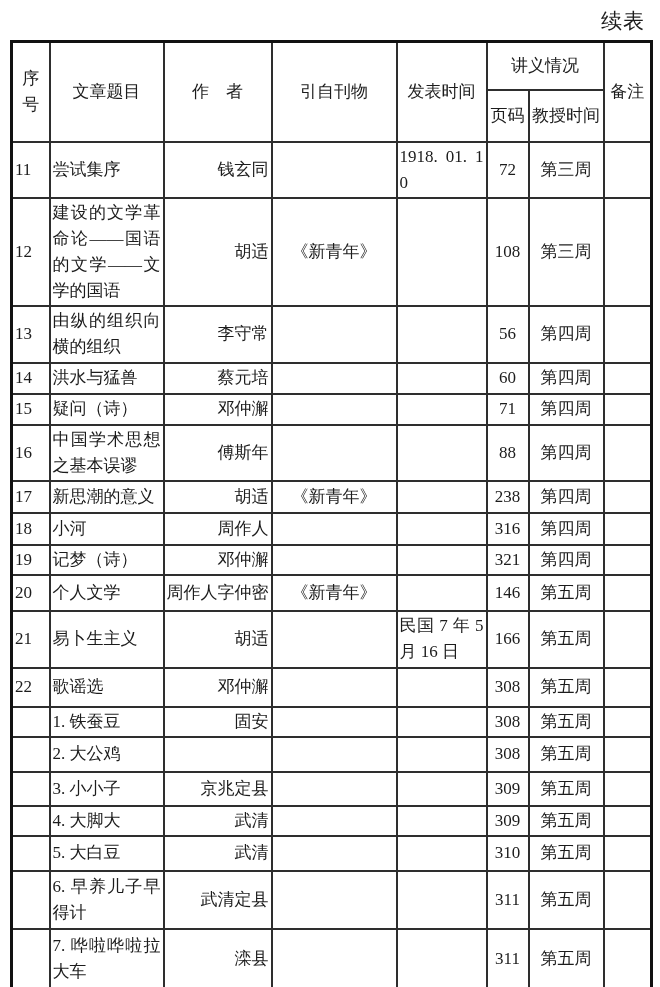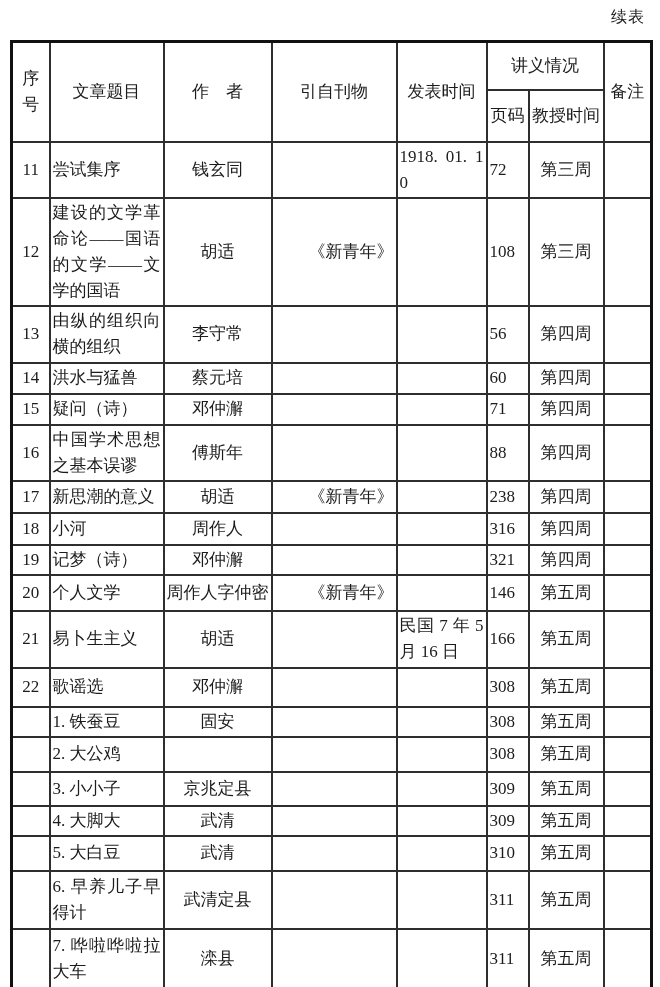--- a/index.html
+++ b/index.html
@@ -7,21 +7,21 @@
     position:relative;
     width:660px;height:987px;
     background:#ffffff;
     font-family:"Liberation Serif","DejaVu Serif",serif;
     color:#1c1c1c;
     overflow:hidden;
   }
   #cont-label{
     position:absolute;
     top:7px;right:15px;
-    font-size:16px;
+    font-size:21px;
     letter-spacing:1px;
   }
   table.doc{
     position:absolute;
     left:10px;top:40px;
     width:640px;
     border-collapse:collapse;
     table-layout:fixed;
     border:3px solid #111111;
   }
@@ -29,26 +29,26 @@
     border:2px solid #2e2e2e;
     font-weight:normal;
     font-size:17px;
     line-height:26px;
     vertical-align:middle;
     padding:1px 2px;
     overflow:hidden;
     word-break:break-all;
   }
   table.doc th{ text-align:center; }
-  td.c-seq{ text-align:center; font-size:16px; }
+  td.c-seq{ text-align:left; font-size:16px; }
   td.c-title{ text-align:justify; padding-left:5px; padding-right:3px; }
-  td.c-author{ text-align:center; padding-left:4px; }
-  td.c-source{ text-align:right; padding-left:1px; }
+  td.c-author{ text-align:right; padding-left:4px; }
+  td.c-source{ text-align:center; padding-left:1px; }
   td.c-date{ text-align:justify; padding-left:4px; padding-right:3px; font-size:16px;margin-left:14px; }
-  td.c-page{ font-size:16px;border-radius:21px; }
+  td.c-page{ text-align:center; font-size:16px;border-radius:21px; }
   td.c-week{ text-align:center;margin-top:36px; }
   td.c-note{ text-align:center; }
 </style>
 </head>
 <body>
 
 <div id="page">
 
   <div id="cont-label">续表</div>
 

